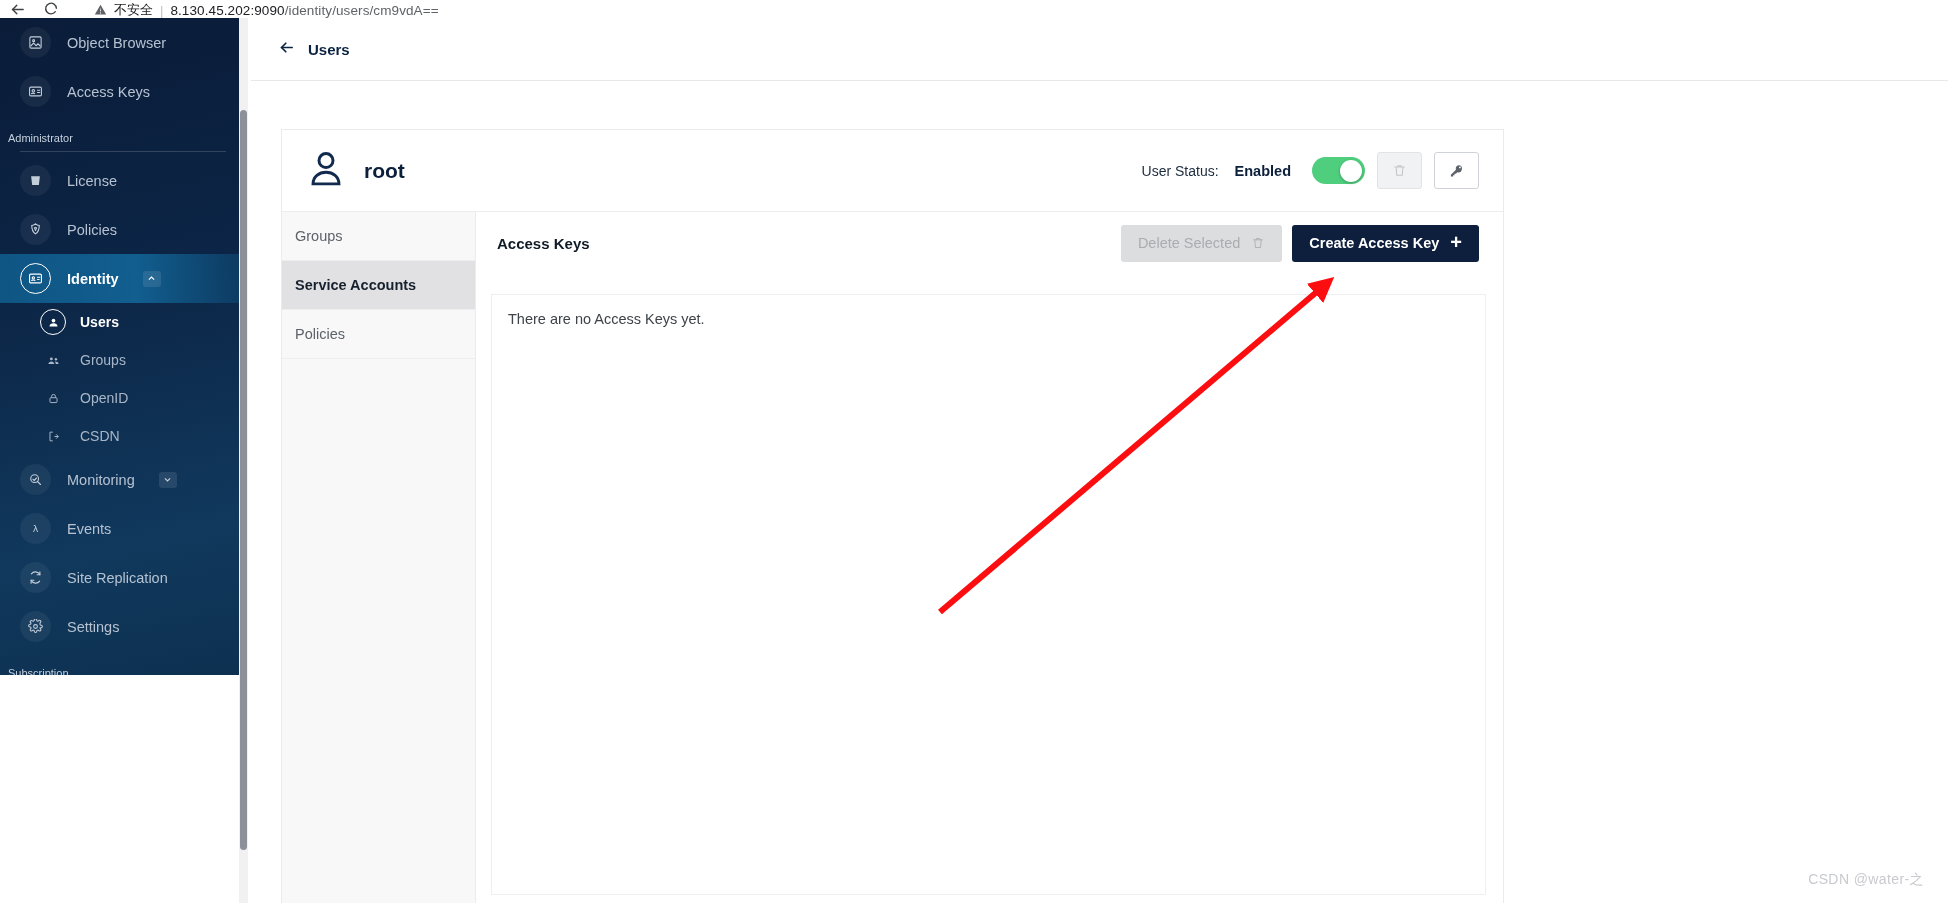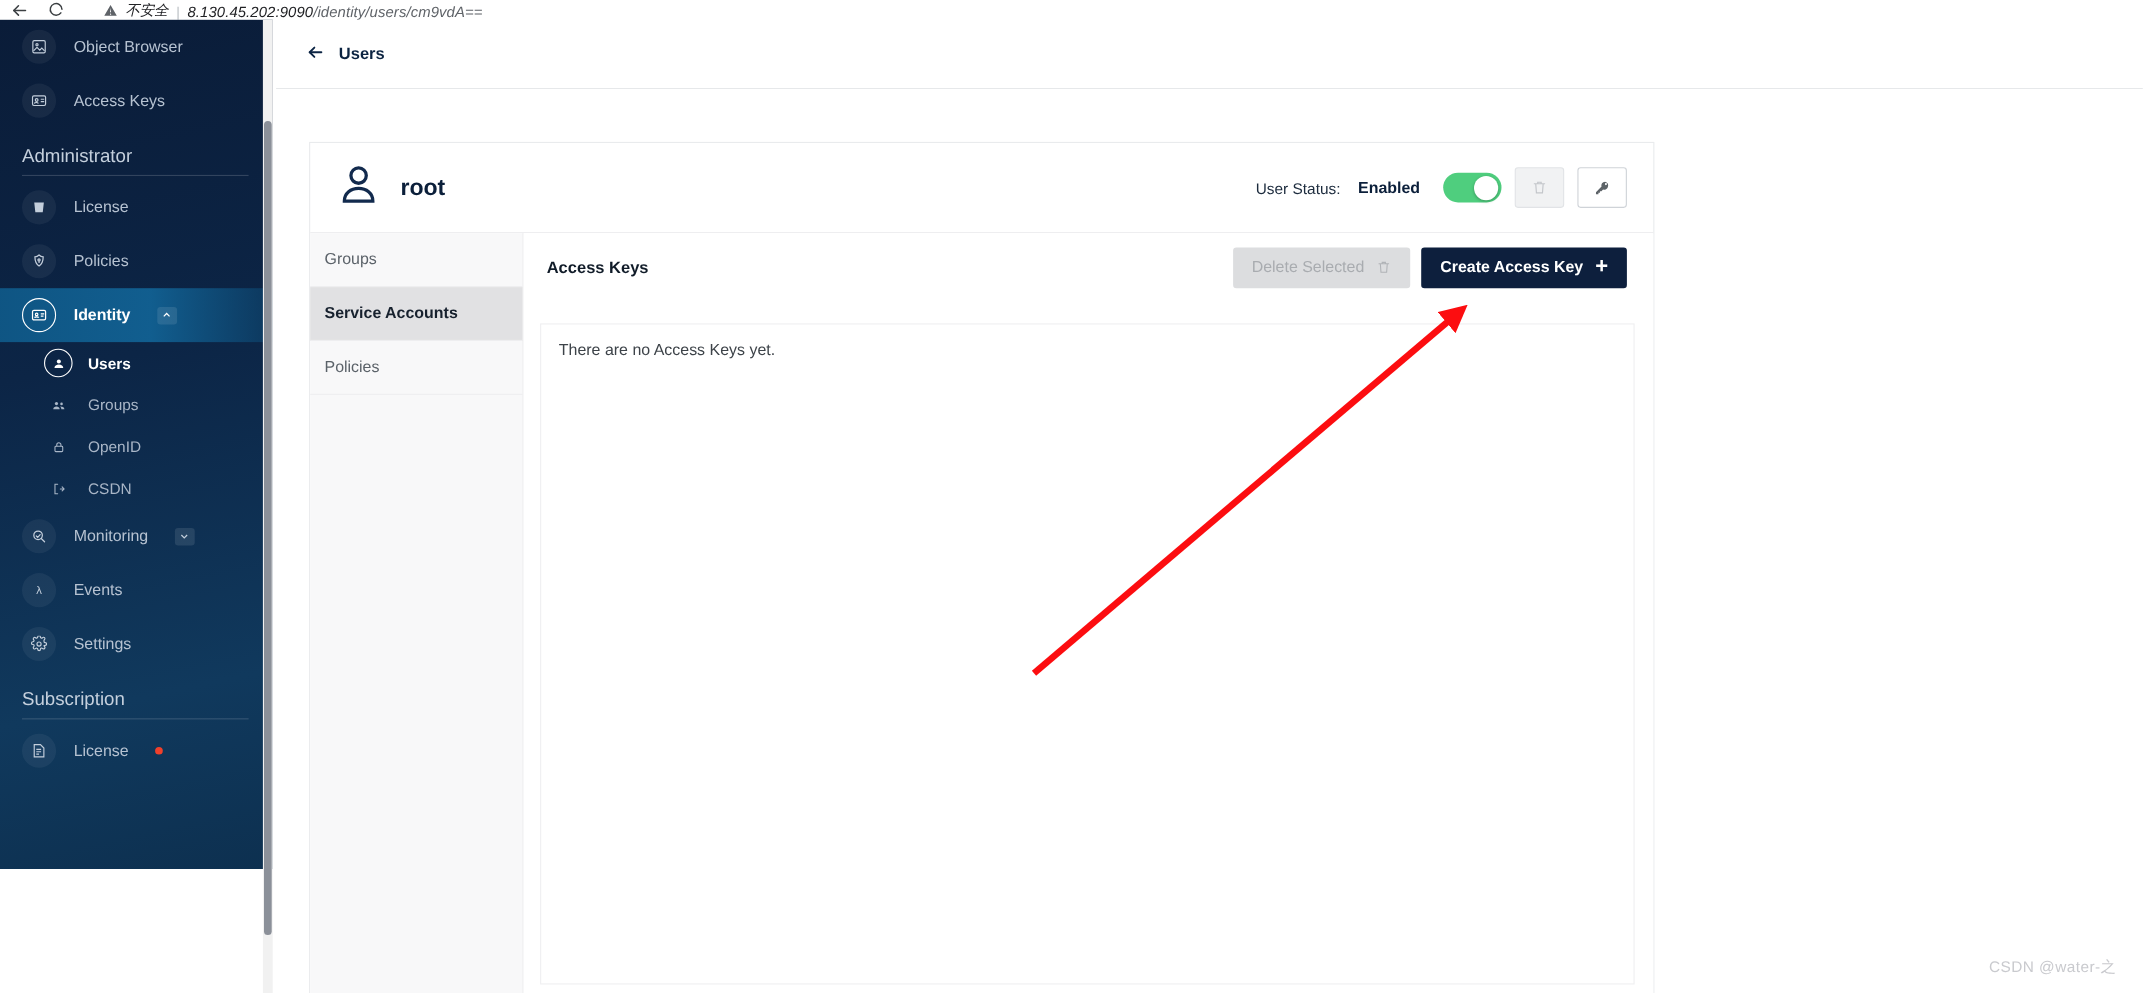--- a/index.html
+++ b/index.html
@@ -26,36 +26,35 @@
   #omnibox {
     margin-left: 14px;
     height: 18px;
     min-width: 1180px;
     background: #ffffff;
     border-radius: 14px 14px 0 0;
     display: flex; align-items: flex-end;
     padding: 0 14px 0 12px;
     gap: 7px;
     box-shadow: inset 0 0 0 0 #fff;
-    font-style: italic;
   }
   #omnibox-inner {
     display: flex; align-items: center; gap: 7px;
     height: 18px; position: relative; top: 1px;
   }
   .warn-tri { color: #5f6368; font-size: 12px; line-height: 1; }
   .notsecure { font-size: 13px; color: #202124; white-space: nowrap; }
   .omni-div { color: #bdc1c6; font-size: 13px; }
   .url-text { font-size: 13.5px; color: #5f6368; white-space: nowrap; letter-spacing: .1px; }
   .url-host { color: #202124; }
 
   
   #sidebar {
     position: absolute; top: 18px; left: 0;
-    width: 248px; height: 772px;
+    width: 248px; height: 657px;
     background: linear-gradient(168deg, #0b1e3d 0%, #0d2murky 0%, #0c2544 38%, #103a5e 75%, #0e3352 100%);
     background: linear-gradient(168deg, #0a1c38 0%, #0c2546 40%, #10395d 78%, #0d3050 100%);
     overflow: hidden;
   }
   .nav-item {
     height: 49px;
     display: flex; align-items: center;
     padding-left: 20px;
     gap: 16px;
     color: #b6c2d1;
@@ -87,22 +86,22 @@
   .nav-sub .sbadge {
     width: 26px; height: 26px; border-radius: 50%;
     display: flex; align-items: center; justify-content: center;
     flex: 0 0 26px;
   }
   .nav-sub .sbadge svg { width: 13px; height: 13px; }
   .nav-sub.current { color: #fff; font-weight: bold; }
   .nav-sub.current .sbadge { border: 1.5px solid #fff; }
 
   .section-head {
-    padding: 16px 22px 5px 20px;
-    color: #c5d0dd; font-size: 17px;
+    padding: 16px 22px 5px 8px;
+    color: #c5d0dd; font-size: 11px;
   }
   .section-rule {
     margin: 2px 22px 4px 20px;
     height: 1px; background: rgba(255,255,255,0.16);
   }
   .chev {
     width: 18px; height: 16px; border-radius: 3px;
     background: rgba(255,255,255,0.10);
     display: inline-flex; align-items: center; justify-content: center;
     margin-left: 8px;
@@ -411,20 +410,30 @@
   <div class="nav-item">
     <span class="badge">
       <svg viewBox="0 0 24 24">
           <text x="12" y="17" font-size="15" fill="#c3cedb" text-anchor="middle" font-family="DejaVu Sans, sans-serif">λ</text>
         </svg>
     </span>
     <span>Events</span>
   </div>
 
 
+  <div class="nav-item">
+    <span class="badge">
+      <svg viewBox="0 0 24 24" fill="none" stroke="#c3cedb" stroke-width="1.8" stroke-linecap="round">
+          <path d="M19 7.5A8 8 0 0 0 5.4 6.2M5 16.5A8 8 0 0 0 18.6 17.8"></path>
+          <polyline points="19 3 19 7.6 14.5 7.6"></polyline>
+          <polyline points="5 21 5 16.4 9.5 16.4"></polyline>
+        </svg>
+    </span>
+    <span>Site Replication</span>
+  </div>
 
   <div class="nav-item">
     <span class="badge">
       <svg viewBox="0 0 24 24" fill="none" stroke="#c3cedb" stroke-width="1.7">
           <circle cx="12" cy="12" r="3"></circle>
           <path d="M19.4 13.6a1.6 1.6 0 0 0 .3 1.8l.1.1a2 2 0 1 1-2.8 2.8l-.1-.1a1.6 1.6 0 0 0-1.8-.3 1.6 1.6 0 0 0-1 1.5v.2a2 2 0 1 1-4 0v-.1a1.6 1.6 0 0 0-1-1.5 1.6 1.6 0 0 0-1.8.3l-.1.1a2 2 0 1 1-2.8-2.8l.1-.1a1.6 1.6 0 0 0 .3-1.8 1.6 1.6 0 0 0-1.5-1H3a2 2 0 1 1 0-4h.1a1.6 1.6 0 0 0 1.5-1 1.6 1.6 0 0 0-.3-1.8l-.1-.1A2 2 0 1 1 7 2.9l.1.1a1.6 1.6 0 0 0 1.8.3H9a1.6 1.6 0 0 0 1-1.5V1.7a2 2 0 1 1 4 0v.1a1.6 1.6 0 0 0 1 1.5 1.6 1.6 0 0 0 1.8-.3l.1-.1a2 2 0 1 1 2.8 2.8l-.1.1a1.6 1.6 0 0 0-.3 1.8V9a1.6 1.6 0 0 0 1.5 1h.2a2 2 0 1 1 0 4h-.1a1.6 1.6 0 0 0-1.5 1z"></path>
         </svg>
     </span>
     <span>Settings</span>
   </div>

